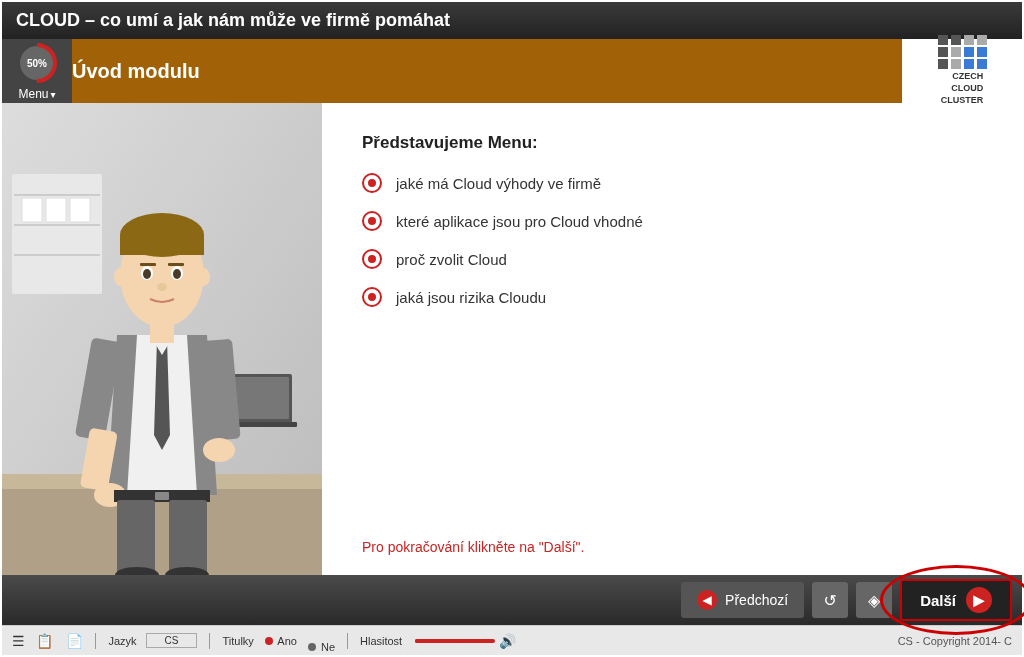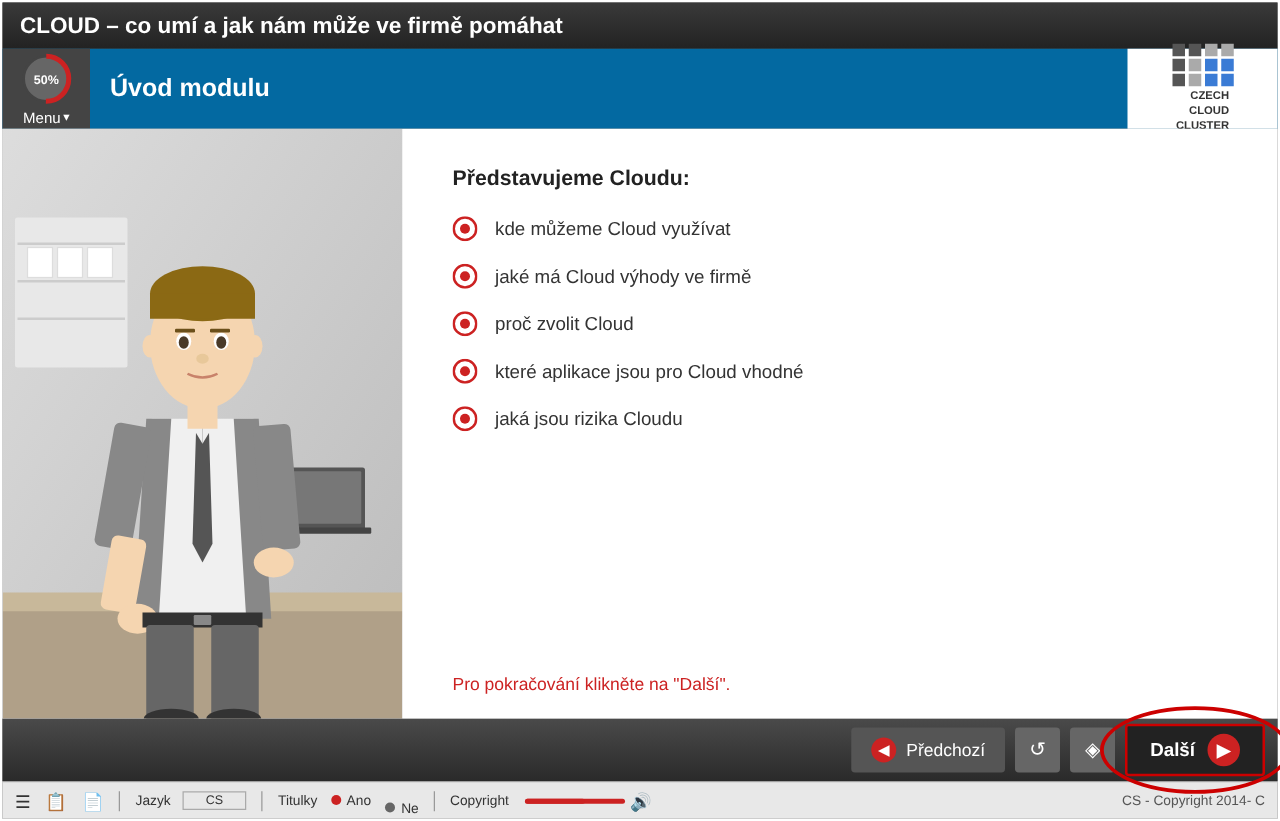--- a/index.html
+++ b/index.html
@@ -12,21 +12,21 @@
       background: linear-gradient(to bottom, #3a3a3a, #222);
       color: #fff;
       padding: 8px 14px;
       font-size: 18px;
       font-weight: bold;
       flex-shrink: 0;
     }
 
     
     .header {
-      background: #0369a1;
+      background: #a16207;
       display: flex;
       align-items: center;
       padding: 0;
       flex-shrink: 0;
       height: 64px;
     }
 
     .menu-btn {
       display: flex;
       flex-direction: column;
@@ -47,21 +47,20 @@
       color: #fff;
       display: flex;
       align-items: center;
       gap: 2px;
     }
 
     .header-title {
       color: #fff;
       font-size: 20px;
       font-weight: bold;
-      padding-left: 16px;
       flex: 1;
     }
 
     .logo-area {
       background: #fff;
       height: 64px;
       width: 120px;
       display: flex;
       align-items: center;
       justify-content: center;
@@ -454,66 +453,57 @@
 
         <rect x="55" y="345" width="38" height="80" fill="#666" rx="3"></rect>
         <rect x="107" y="345" width="38" height="80" fill="#666" rx="3"></rect>
 
         <ellipse cx="75" cy="420" rx="22" ry="8" fill="#333"></ellipse>
         <ellipse cx="125" cy="420" rx="22" ry="8" fill="#333"></ellipse>
       </svg>
     </div>
 
     <div class="right-panel">
-      <div class="content-title">Představujeme Cloudu:</div>
+      <div class="content-title">Představujeme Menu:</div>
 
       <ul class="bullet-list">
         <li class="bullet-item">
           <span class="bullet-icon">
             <svg width="20" height="20" viewBox="0 0 20 20">
                 <circle cx="10" cy="10" r="9" fill="none" stroke="#cc2222" stroke-width="2"></circle>
                 <circle cx="10" cy="10" r="4" fill="#cc2222"></circle>
               </svg>
           </span>
-          <span>kde můžeme Cloud využívat</span>
+          <span>jaké má Cloud výhody ve firmě</span>
         </li>
         <li class="bullet-item">
           <span class="bullet-icon">
             <svg width="20" height="20" viewBox="0 0 20 20">
                 <circle cx="10" cy="10" r="9" fill="none" stroke="#cc2222" stroke-width="2"></circle>
                 <circle cx="10" cy="10" r="4" fill="#cc2222"></circle>
               </svg>
           </span>
-          <span>jaké má Cloud výhody ve firmě</span>
+          <span>které aplikace jsou pro Cloud vhodné</span>
         </li>
         <li class="bullet-item">
           <span class="bullet-icon">
             <svg width="20" height="20" viewBox="0 0 20 20">
                 <circle cx="10" cy="10" r="9" fill="none" stroke="#cc2222" stroke-width="2"></circle>
                 <circle cx="10" cy="10" r="4" fill="#cc2222"></circle>
               </svg>
           </span>
           <span>proč zvolit Cloud</span>
         </li>
         <li class="bullet-item">
           <span class="bullet-icon">
             <svg width="20" height="20" viewBox="0 0 20 20">
                 <circle cx="10" cy="10" r="9" fill="none" stroke="#cc2222" stroke-width="2"></circle>
                 <circle cx="10" cy="10" r="4" fill="#cc2222"></circle>
               </svg>
           </span>
-          <span>které aplikace jsou pro Cloud vhodné</span>
-        </li>
-        <li class="bullet-item">
-          <span class="bullet-icon">
-            <svg width="20" height="20" viewBox="0 0 20 20">
-                <circle cx="10" cy="10" r="9" fill="none" stroke="#cc2222" stroke-width="2"></circle>
-                <circle cx="10" cy="10" r="4" fill="#cc2222"></circle>
-              </svg>
-          </span>
           <span>jaká jsou rizika Cloudu</span>
         </li>
       </ul>
 
       <div class="continue-hint">Pro pokračování klikněte na "Další".</div>
     </div>
   </div>
 
   <div class="bottom-toolbar">
     <button class="nav-btn">
@@ -560,21 +550,21 @@
       </span>
       <span style="margin-left:6px;margin-top:13px;">
         <span class="radio-dot" style="background:#666; margin-right:2px;"></span>
         <span style="cursor:pointer;">Ne</span>
       </span>
     </div>
 
     <div class="status-divider"></div>
 
     <div class="status-item">
-      <span>Copyright</span>
+      <span>Hlasitost</span>
       <div style="margin-left:8px; display:flex; align-items:center; gap:4px;">
         <div class="volume-slider">
           <div style="width:60%; height:100%; background:#cc2222; border-radius:2px;"></div>
         </div>
         <span class="volume-icon">🔊</span>
       </div>
     </div>
 
     <div class="status-right">CS - Copyright 2014- C</div>
   </div>

